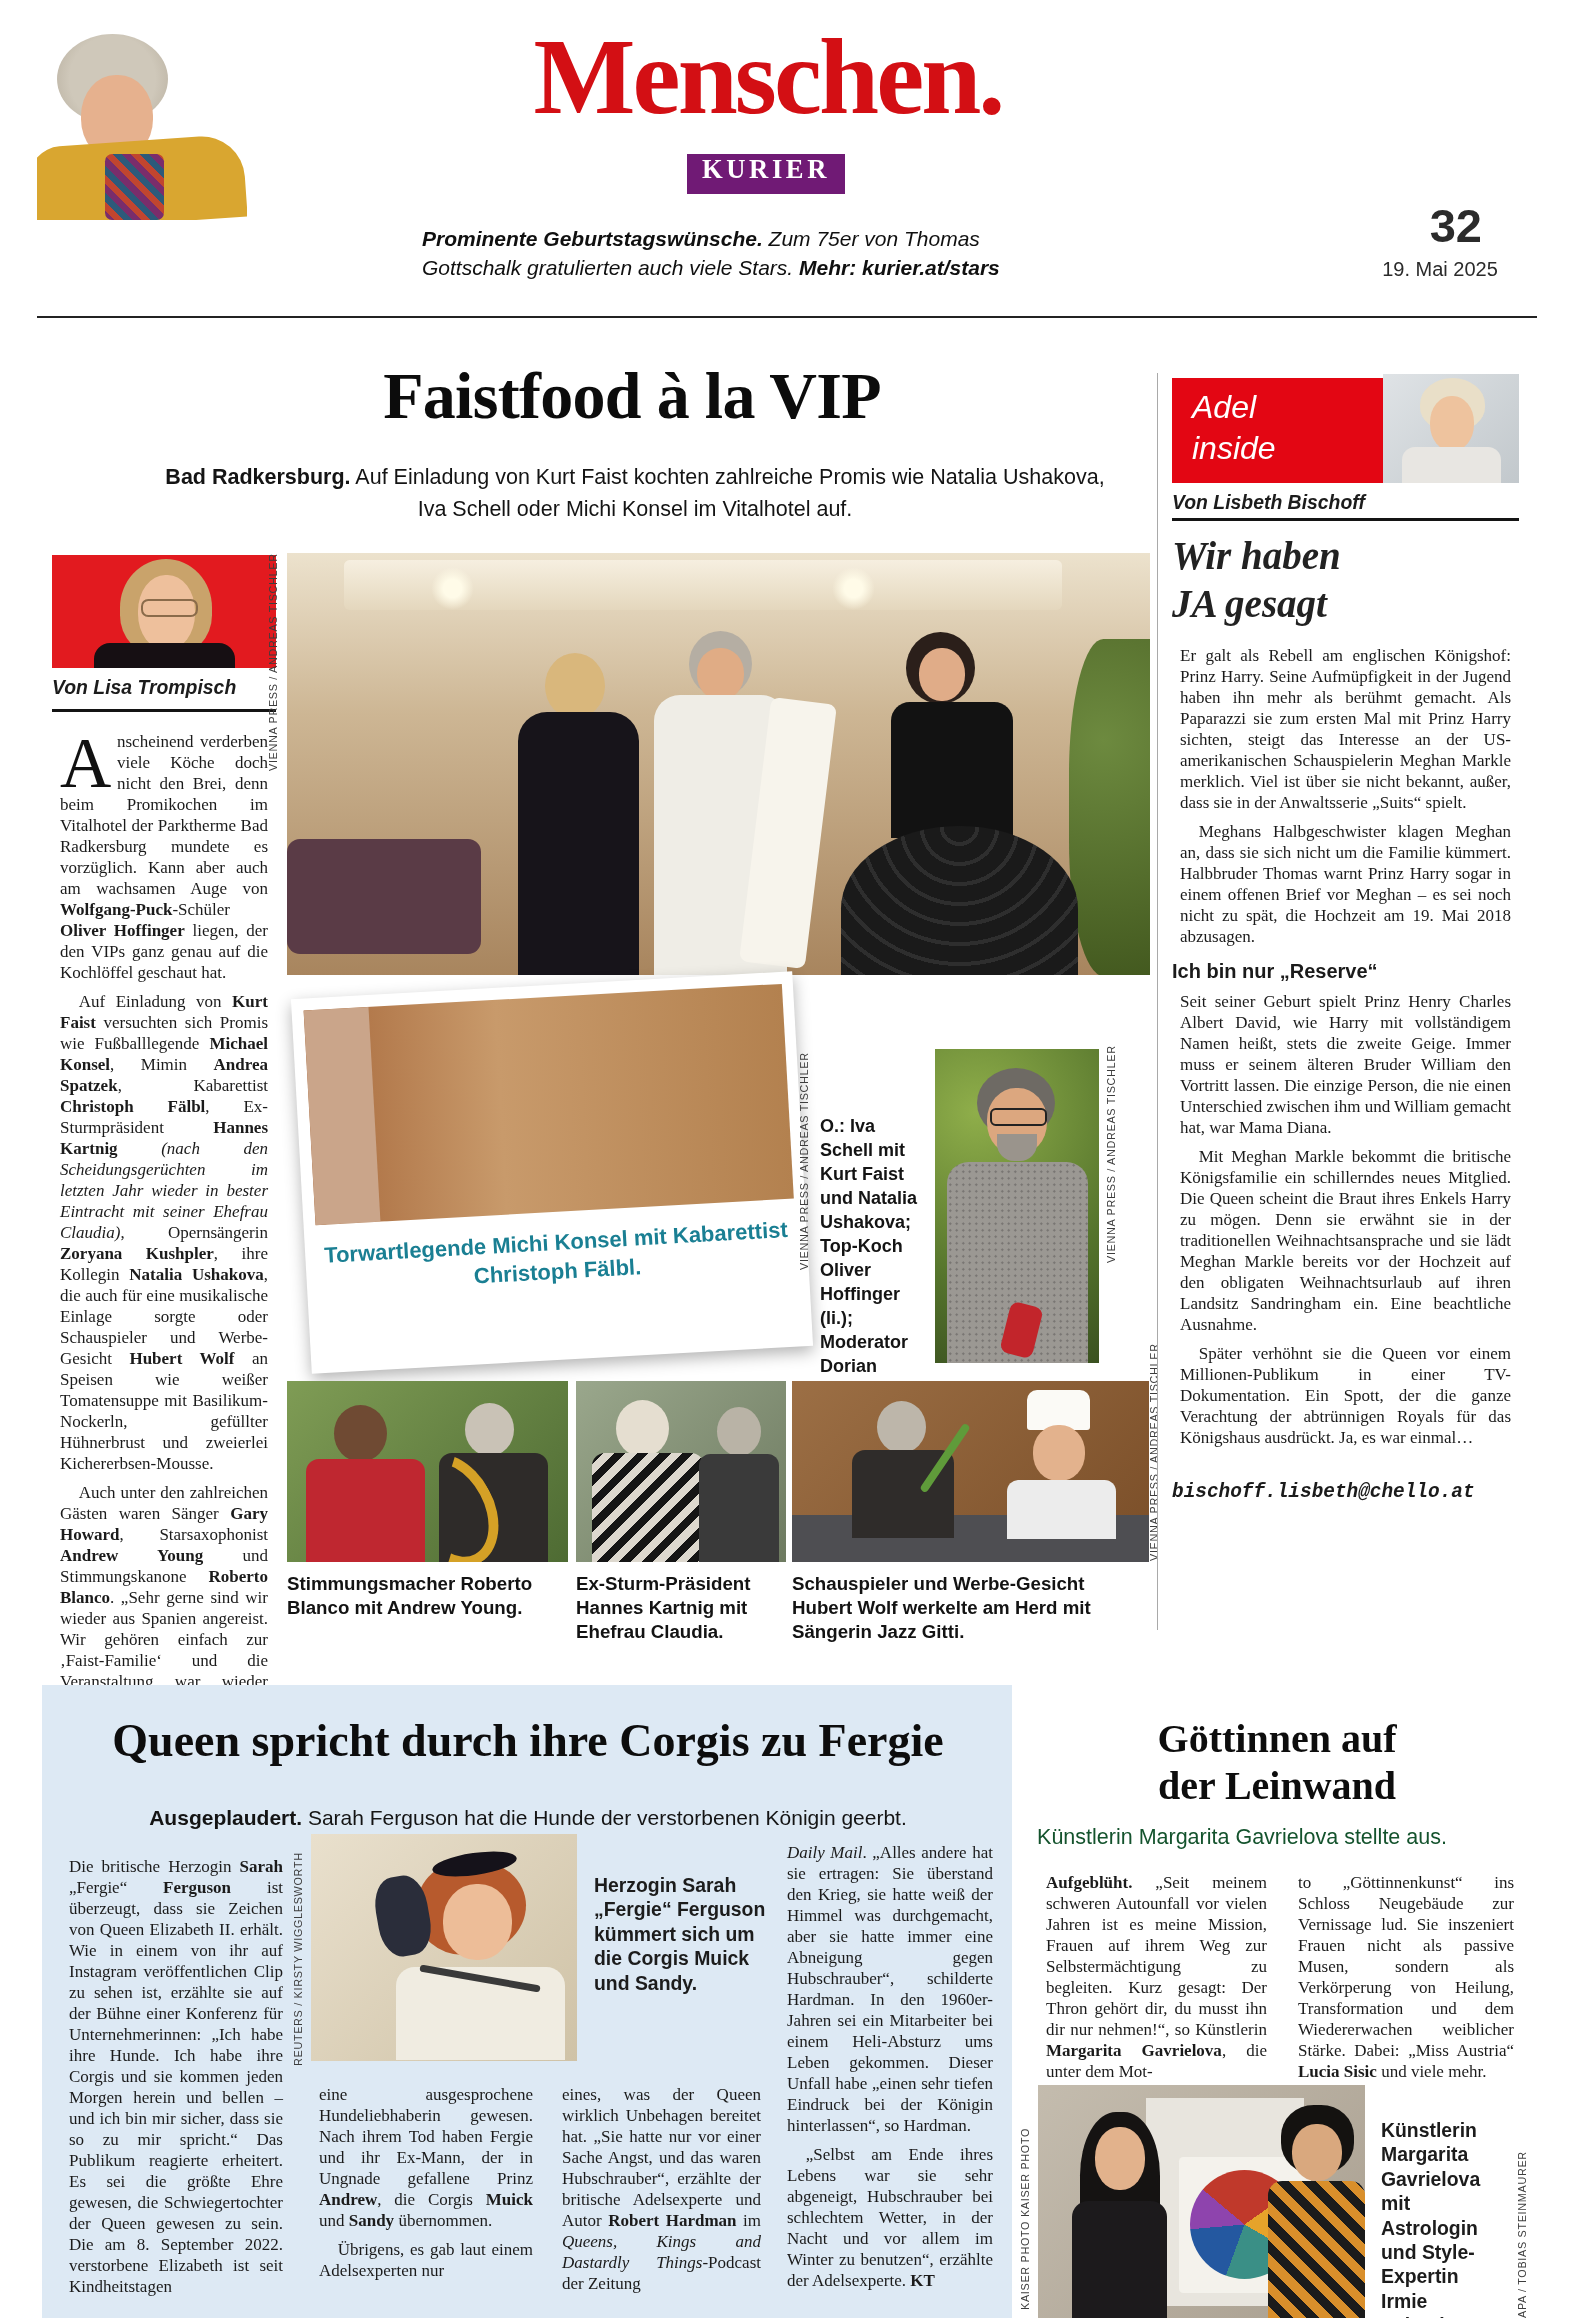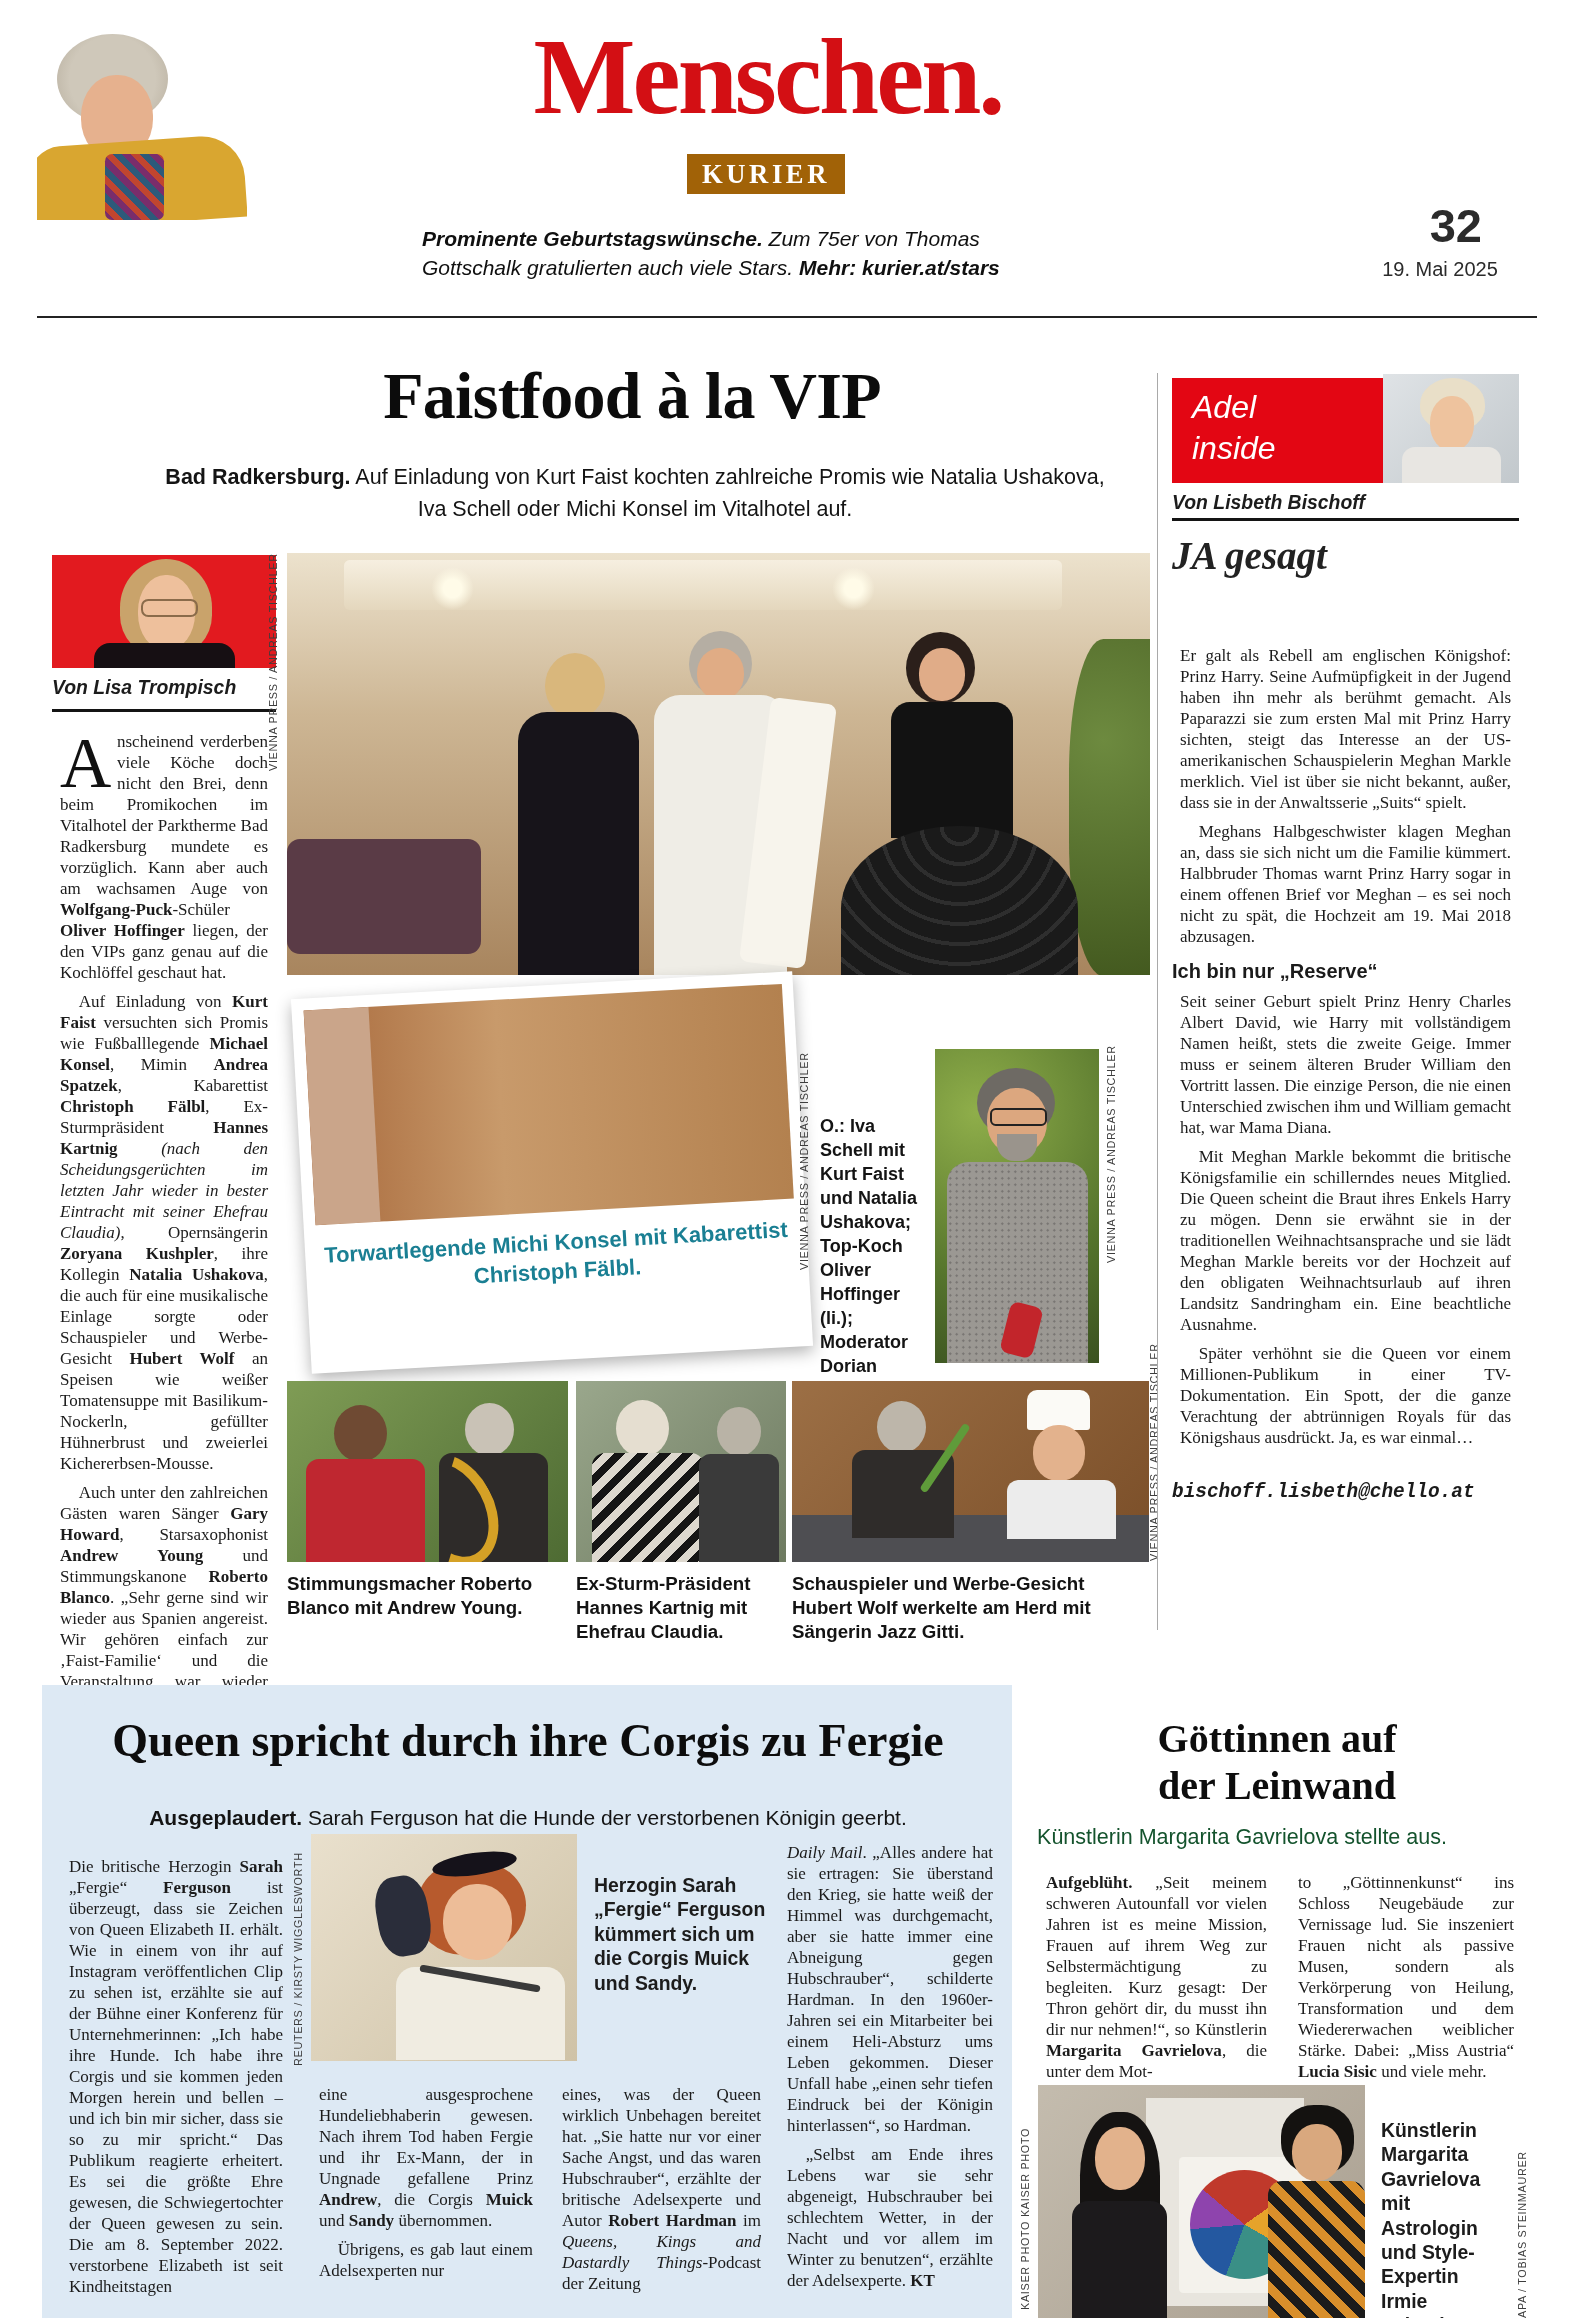--- a/index.html
+++ b/index.html
@@ -6,22 +6,22 @@
   .page{position:relative;width:1575px;height:2319px;background:#fff;overflow:hidden;
         font-family:"Liberation Sans",sans-serif;color:#1c1c1c;}
   .abs{position:absolute;}
   .b{font-weight:700;}
   .i{font-style:italic;}
 
   
   .masthead-title{left:402px;top:20px;width:732px;text-align:center;
     font-family:"Liberation Serif",serif;font-weight:700;font-size:108px;line-height:1.05;
     color:#d30f14;letter-spacing:-2.9px;}
-  .kurier-logo{left:687px;top:154px;width:158px;height:40px;background:#a16207;color:#fff;
-    display:flex;align-items:center;justify-content:center;font-family:"Liberation Serif",serif;
+  .kurier-logo{left:687px;top:154px;width:158px;height:40px;background:#701a75;color:#fff;
+    display:flex;align-items:flex-start;justify-content:center;font-family:"Liberation Serif",serif;
     font-weight:700;font-size:26.6px;letter-spacing:3.6px;}
   .tagline{left:422px;top:224px;width:649px;font-style:italic;font-size:21px;line-height:29px;color:#101010;}
   .pagenum{left:1399px;top:202px;width:83px;text-align:right;font-size:47px;font-weight:600;color:#2b2b2b;line-height:1;}
   .pagedate{left:1363px;top:258px;width:154px;text-align:center;font-size:20px;color:#2b2b2b;}
   .header-rule{left:37px;top:316px;width:1500px;height:2.2px;background:#232323;}
 
   
   .ph{position:absolute;overflow:hidden;background:#c9c2b6;}
   .ph .s{position:absolute;}
 
@@ -200,20 +200,21 @@
     <div>inside</div>
   </div>
   <div class="ph abs" style="left:1383px;top:374px;width:136px;height:109px;background:linear-gradient(135deg,#dfe3e6,#c2c8cc);">
     <div class="s" style="left:37px;top:4.3px;width:65px;height:53px;background:#e9dfc8;border-radius:50% 50% 45% 45%;"></div>
     <div class="s" style="left:47px;top:21.5px;width:44px;height:55px;background:#eec39e;border-radius:48%;"></div>
     <div class="s" style="left:18.7px;top:73px;width:99px;height:36px;background:#e8e6e2;border-radius:13px 13px 0 0;"></div>
   </div>
   <div class="abs adel-byline">Von Lisbeth Bischoff</div>
   <div class="abs adel-rule"></div>
   <div class="abs adel-head">
+    <div>Wir haben</div>
     <div>JA gesagt</div>
   </div>
   <div class="abs adel-body coltext">
     <p>Er galt als Rebell am englischen Königshof: Prinz Harry. Seine Aufmüpfigkeit in der Jugend haben ihn mehr als berühmt gemacht. Als Paparazzi sie zum ersten Mal mit Prinz Harry sichten, steigt das Interesse an der US-amerikanischen Schauspielerin Meghan Markle merklich. Viel ist über sie nicht bekannt, außer, dass sie in der Anwaltsserie „Suits“ spielt.</p>
     <p class="pind">Meghans Halbgeschwister klagen Meghan an, dass sie sich nicht um die Familie kümmert. Halbbruder Thomas warnt Prinz Harry sogar in einem offenen Brief vor Meghan – es sei noch nicht zu spät, die Hochzeit am 19. Mai 2018 abzusagen.</p>
     <h3 class="adel-sub">Ich bin nur „Reserve“</h3>
     <p>Seit seiner Geburt spielt Prinz Henry Charles Albert David, wie Harry mit vollständigem Namen heißt, stets die zweite Geige. Immer muss er seinem älteren Bruder William den Vortritt lassen. Die einzige Person, die nie einen Unterschied zwischen ihm und William gemacht hat, war Mama Diana.</p>
     <p class="pind">Mit Meghan Markle bekommt die britische Königsfamilie ein schillerndes neues Mitglied. Die Queen scheint die Braut ihres Enkels Harry zu mögen. Denn sie erwähnt sie in der traditionellen Weihnachtsansprache und sie lädt Meghan Markle bereits vor der Hochzeit auf den obligaten Weihnachtsurlaub auf ihren Landsitz Sandringham ein. Eine beachtliche Ausnahme.</p>
     <p class="pind">Später verhöhnt sie die Queen vor einem Millionen-Publikum in einer TV-Dokumentation. Ein Spott, der die ganze Verachtung der abtrünnigen Royals für das Königshaus ausdrückt. Ja, es war einmal…</p>
     <div class="adel-email">bischoff.lisbeth@chello.at</div>

